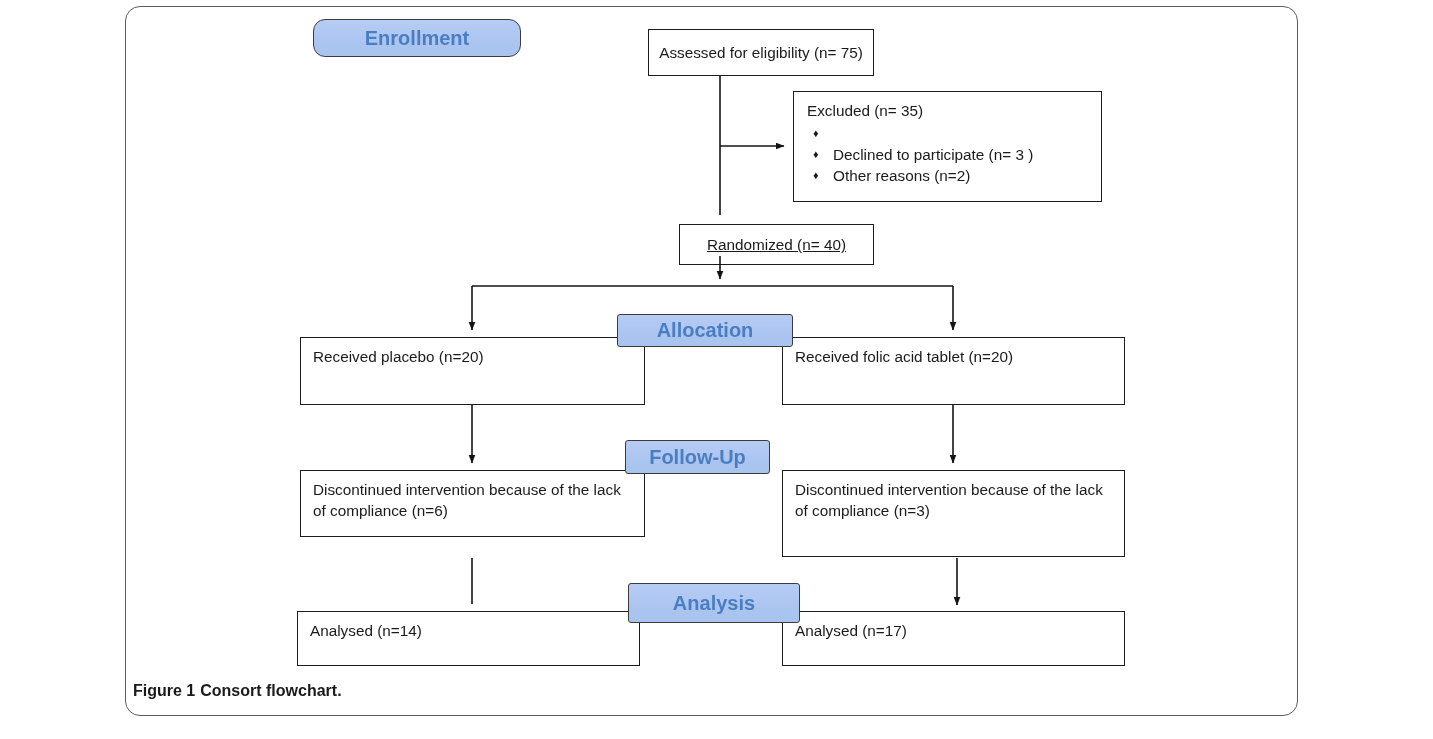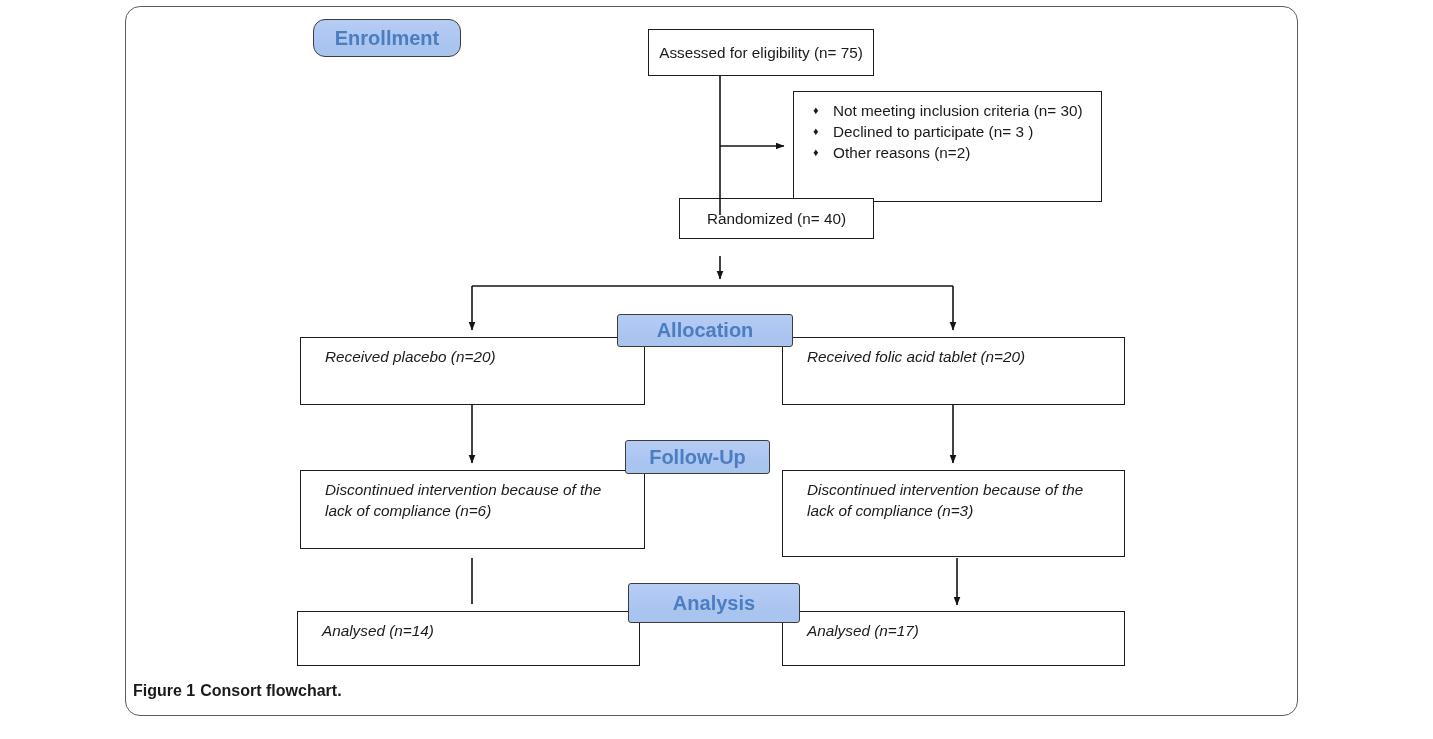--- a/index.html
+++ b/index.html
@@ -14,21 +14,21 @@
   .frame{
     position:absolute;left:125px;top:6px;width:1173px;height:710px;
     border:1.5px solid var(--frame-border);border-radius:15px;background:#ffffff;
   }
 
   .node{
     position:absolute;background:#ffffff;border:1.4px solid var(--box-border);
     font-size:15.3px;line-height:21px;color:var(--text);
   }
   .node.center{display:flex;align-items:center;justify-content:center;text-align:center;margin-left:41px;}
-  .node.topleft{padding:8px 12px 0 24px;font-style:italic;}
+  .node.topleft{padding:8px 12px 0 12px;}
 
   .stage{
     position:absolute;z-index:5;
     display:flex;align-items:center;justify-content:center;
     background:linear-gradient(180deg,var(--stage-fill-top) 0%,var(--stage-fill) 70%);
     border:1.4px solid var(--stage-border);border-radius:3px;
     color:var(--stage-text);font-weight:bold;font-size:20px;
   }
   .stage.enroll{border-radius:12px;}
 
@@ -66,48 +66,48 @@
   <path d="M720 256 V279" marker-end="url(#arr)"></path>
   <path d="M472 286 H953"></path>
   <path d="M472 286 V330" marker-end="url(#arr)"></path>
   <path d="M953 286 V330" marker-end="url(#arr)"></path>
   <path d="M472 405 V463" marker-end="url(#arr)"></path>
   <path d="M953 405 V463" marker-end="url(#arr)"></path>
   <path d="M472 558 V604"></path>
   <path d="M957 558 V605" marker-end="url(#arr)"></path>
 </svg>
 
-<div class="stage enroll" style="left:313px;top:19px;width:148px;height:38px;">Enrollment</div>
+<div class="stage enroll" style="left:313px;top:19px;width:208px;height:38px;">Enrollment</div>
 <div class="stage" style="left:617px;top:314px;width:176px;height:33px;">Allocation</div>
 <div class="stage" style="left:625px;top:440px;width:145px;height:34px;">Follow-Up</div>
 <div class="stage" style="left:628px;top:583px;width:172px;height:40px;">Analysis</div>
 
 <div class="node center" style="left:607px;top:29px;width:226px;height:47px;">Assessed for eligibility (n= 75)</div>
 
 <div class="node" style="left:793px;top:91px;width:309px;height:111px;padding:8px 10px 0 13px;">
+  <div class="excluded-title">Excluded (n= 35)</div>
   <div class="ex-item">
     <span class="bullet">♦</span>
-    <span>Not meeting inclusion criteria (n= 30)</span>
   </div>
   <div class="ex-item">
     <span class="bullet">♦</span>
     <span>Declined to participate (n= 3 )</span>
   </div>
   <div class="ex-item">
     <span class="bullet">♦</span>
     <span>Other reasons (n=2)</span>
   </div>
 </div>
 
-<div class="node center" style="left:638px;top:198px;width:195px;height:41px;">Randomized (n= 40)</div>
+<div class="node center" style="left:638px;top:224px;width:195px;height:41px;text-decoration:underline;">Randomized (n= 40)</div>
 
 <div class="node topleft" style="left:300px;top:337px;width:345px;height:68px;">Received placebo (n=20)</div>
 <div class="node topleft" style="left:782px;top:337px;width:343px;height:68px;">Received folic acid tablet (n=20)</div>
 
-<div class="node topleft" style="left:300px;top:470px;width:345px;height:79px;">Discontinued intervention because of the lack of compliance (n=6)</div>
+<div class="node topleft" style="left:300px;top:470px;width:345px;height:67px;">Discontinued intervention because of the lack of compliance (n=6)</div>
 <div class="node topleft" style="left:782px;top:470px;width:343px;height:87px;">Discontinued intervention because of the lack of compliance (n=3)</div>
 
 <div class="node topleft" style="left:297px;top:611px;width:343px;height:55px;">Analysed (n=14)</div>
 <div class="node topleft" style="left:782px;top:611px;width:343px;height:55px;">Analysed (n=17)</div>
 
 <div class="caption">
   <span class="cap-label">Figure 1</span><span class="cap-text">Consort flowchart.</span>
 </div>
 
 </body></html>

